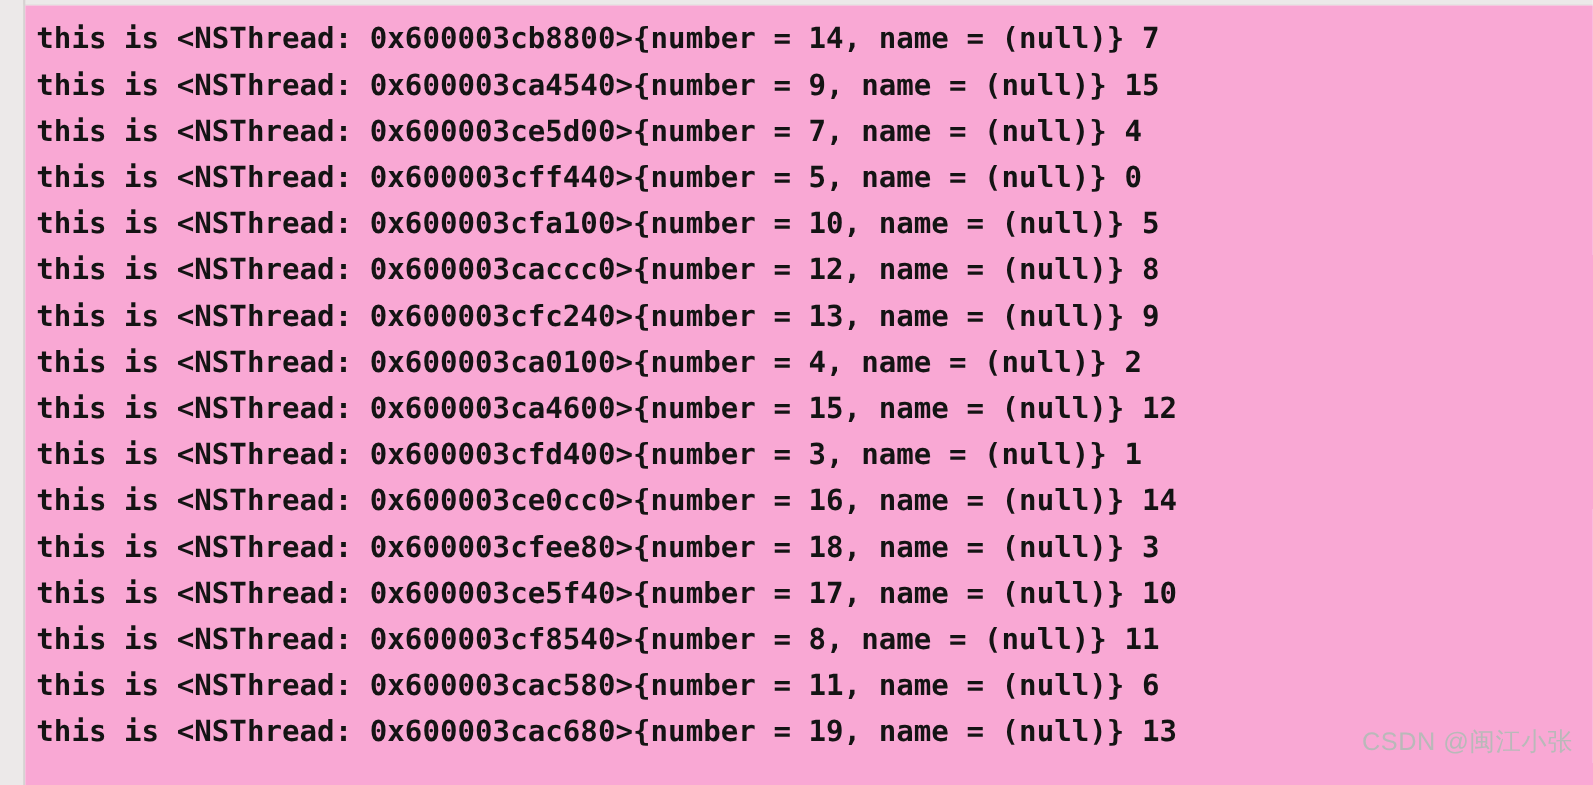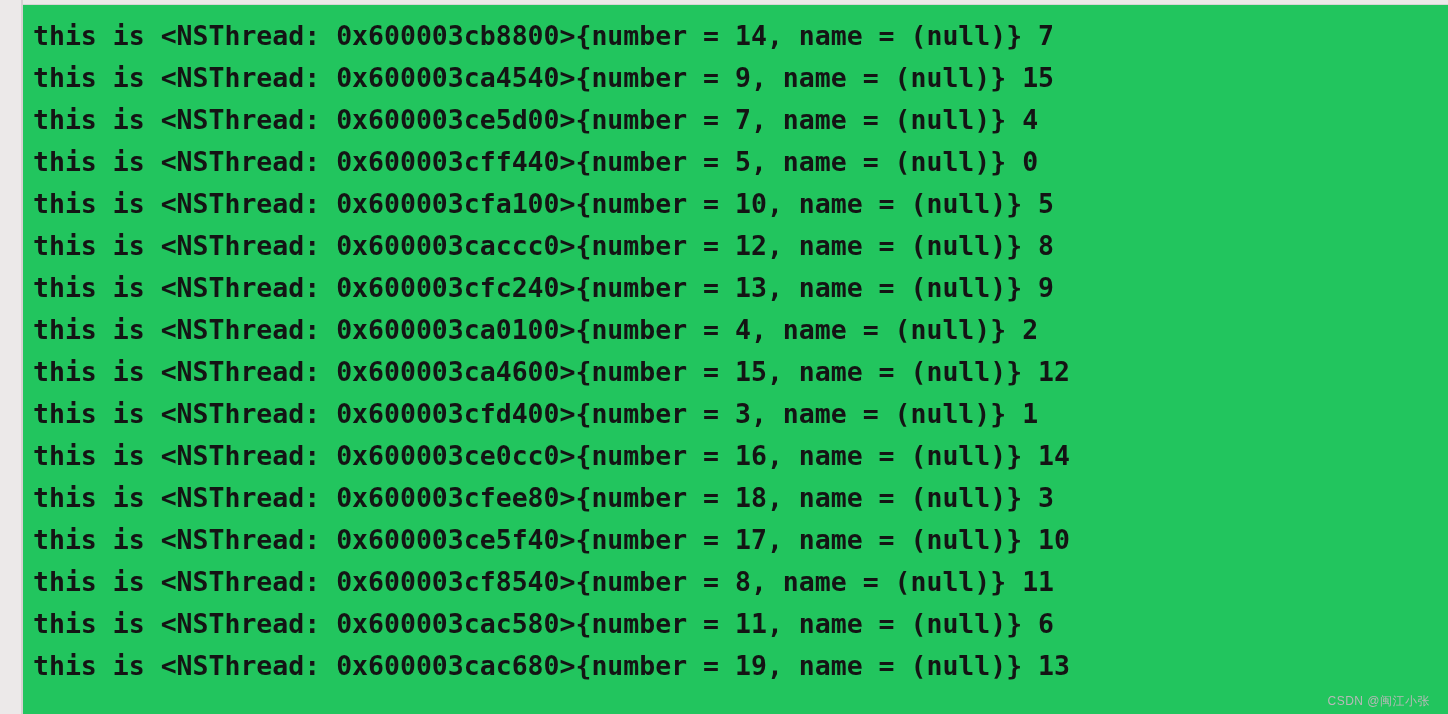--- a/index.html
+++ b/index.html
@@ -58,42 +58,42 @@
     height: 714px;
     background: #d6d2d2;
   }
 
   #log-output {
     position: absolute;
     left: 23px;
     top: 5px;
     width: 1425px;
     height: 709px;
-    background: #22c55e;
+    background: #f9a8d4;
     padding: 10px 0 0 10px;
     box-sizing: border-box;
     overflow: hidden;
   }
 
   .log-line {
     font-family: "DejaVu Sans Mono", "Liberation Mono", monospace;
     font-size: 26.5px;
     line-height: 42px;
     color: #141414;
     white-space: pre;
     letter-spacing: 0px;
     font-weight: 600;
   }
 
   #watermark {
     position: absolute;
     right: 18px;
-    bottom: 4px;
+    bottom: 24px;
     font-family: "Liberation Sans", "DejaVu Sans", sans-serif;
-    font-size: 12px;
+    font-size: 23px;
     color: #b9b9b9;
     letter-spacing: 0.5px;
     white-space: pre;
   }
 </style>
 </head>
 <body>
 
 <div id="console-window">
 

